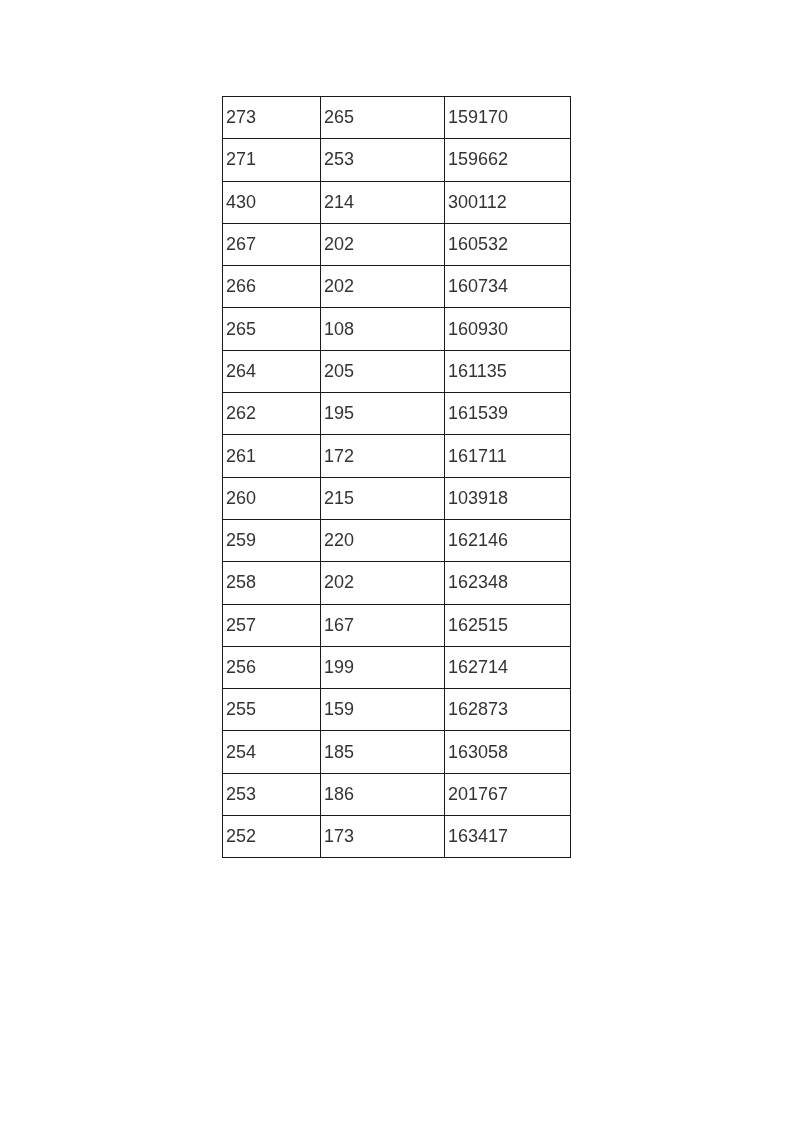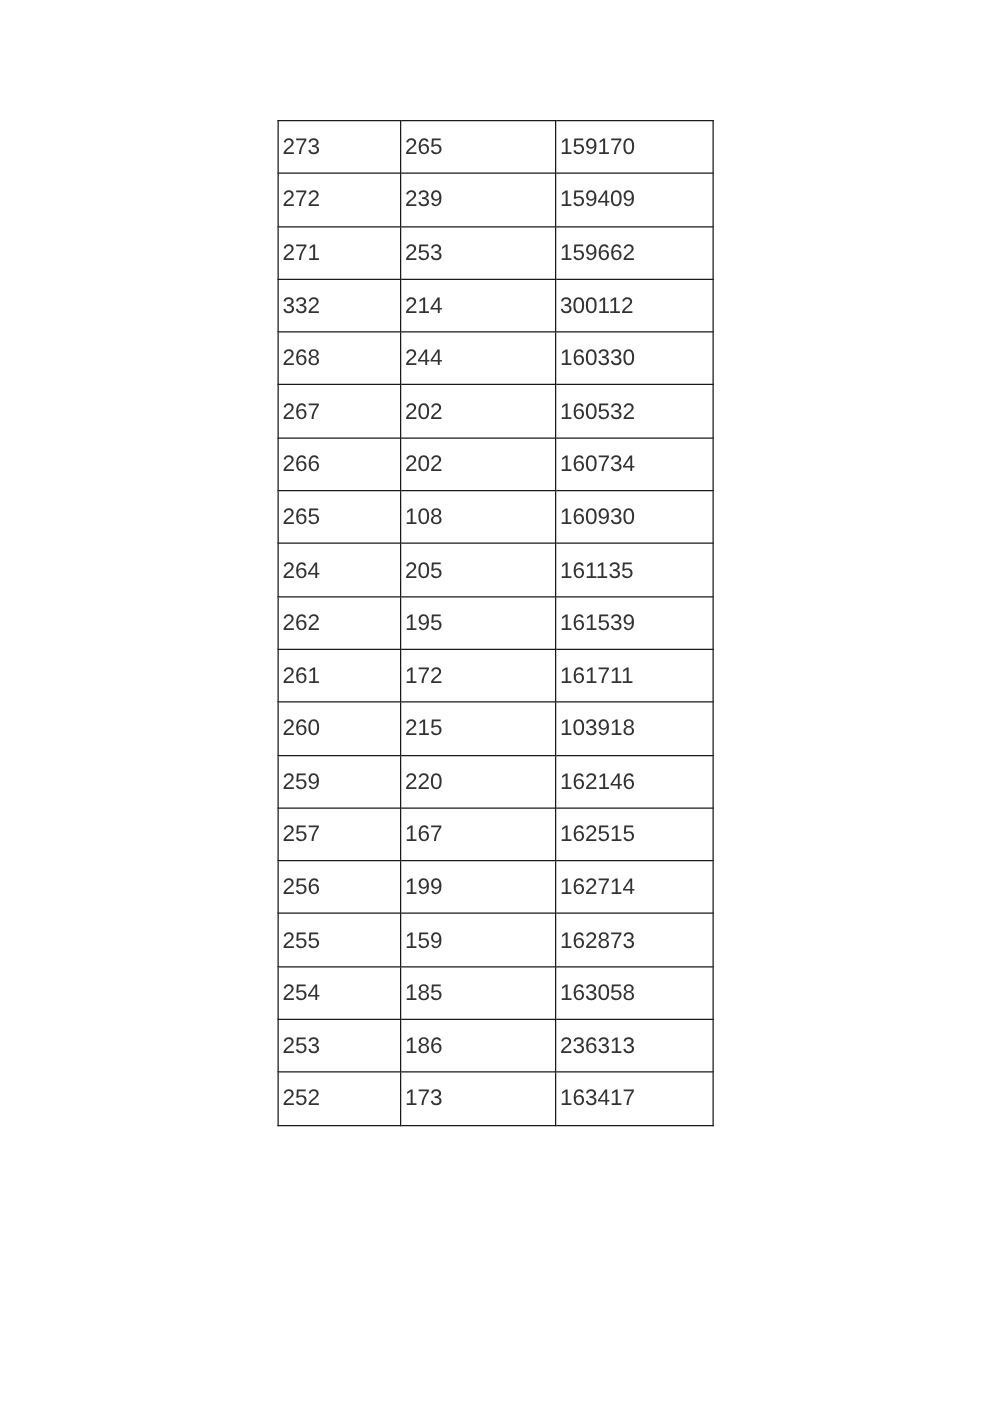--- a/index.html
+++ b/index.html
@@ -48,38 +48,28 @@
       <col class="c2">
       <col class="c3">
     </colgroup>
     <tbody>
         <tr>
           <td>273</td>
           <td>265</td>
           <td>159170</td>
         </tr>
         <tr>
-          <td>272</td>
-          <td>239</td>
-          <td>159409</td>
-        </tr>
-        <tr>
           <td>271</td>
           <td>253</td>
           <td>159662</td>
         </tr>
         <tr>
-          <td>332</td>
+          <td>430</td>
           <td>214</td>
           <td>300112</td>
-        </tr>
-        <tr>
-          <td>268</td>
-          <td>244</td>
-          <td>160330</td>
         </tr>
         <tr>
           <td>267</td>
           <td>202</td>
           <td>160532</td>
         </tr>
         <tr>
           <td>266</td>
           <td>202</td>
           <td>160734</td>
@@ -108,20 +98,25 @@
           <td>260</td>
           <td>215</td>
           <td>103918</td>
         </tr>
         <tr>
           <td>259</td>
           <td>220</td>
           <td>162146</td>
         </tr>
         <tr>
+          <td>258</td>
+          <td>202</td>
+          <td>162348</td>
+        </tr>
+        <tr>
           <td>257</td>
           <td>167</td>
           <td>162515</td>
         </tr>
         <tr>
           <td>256</td>
           <td>199</td>
           <td>162714</td>
         </tr>
         <tr>
@@ -130,21 +125,21 @@
           <td>162873</td>
         </tr>
         <tr>
           <td>254</td>
           <td>185</td>
           <td>163058</td>
         </tr>
         <tr>
           <td>253</td>
           <td>186</td>
-          <td>236313</td>
+          <td>201767</td>
         </tr>
         <tr>
           <td>252</td>
           <td>173</td>
           <td>163417</td>
         </tr>
       </tbody>
   </table>
 </div>
 

